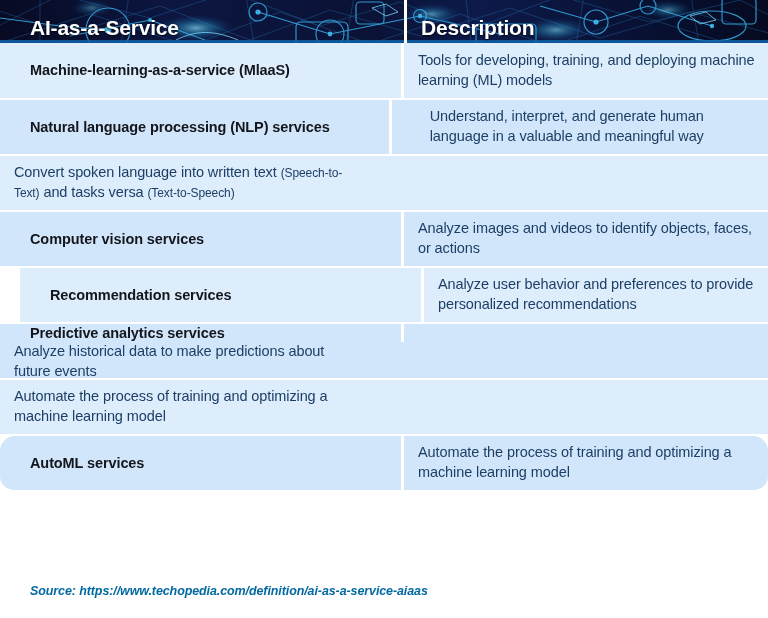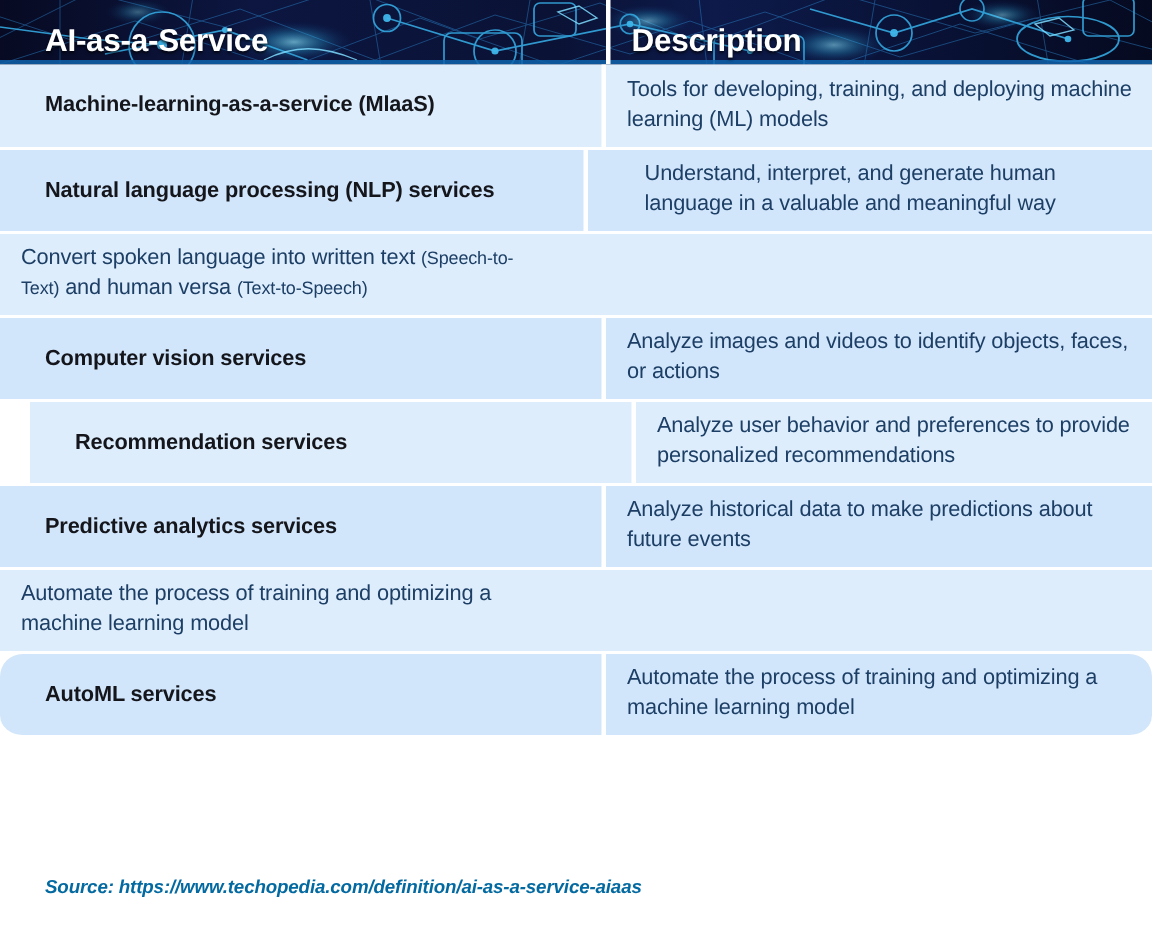--- a/index.html
+++ b/index.html
@@ -222,40 +222,40 @@
       <div class="row even" style="height: 56px; gap: 24px;">
         <div class="cell-service">
           <span>Natural language processing (NLP) services</span>
         </div>
         <div class="cell-desc">
           <span class="desc-text">Understand, interpret, and generate human language in a valuable and meaningful way</span>
         </div>
       </div>
       <div class="row odd" style="height: 56px;">
         <div class="cell-desc">
-          <span class="desc-text"><span>Convert spoken language into written text </span><span class="small-paren">(Speech-to-Text)</span><span> and human versa </span><span class="small-paren">(Text-to-Speech)</span></span>
+          <span class="desc-text"><span>Convert spoken language into written text </span><span class="small-paren">(Speech-to-Text)</span><span> and tasks versa </span><span class="small-paren">(Text-to-Speech)</span></span>
         </div>
       </div>
       <div class="row even" style="height: 56px;">
         <div class="cell-service">
           <span>Computer vision services</span>
         </div>
         <div class="cell-desc">
           <span class="desc-text">Analyze images and videos to identify objects, faces, or actions</span>
         </div>
       </div>
       <div class="row odd" style="height: 56px; margin-left: 20px;">
         <div class="cell-service">
           <span>Recommendation services</span>
         </div>
         <div class="cell-desc">
           <span class="desc-text">Analyze user behavior and preferences to provide personalized recommendations</span>
         </div>
       </div>
-      <div class="row even" style="height: 56px;">
+      <div class="row even" style="height: 56px; flex-direction: column;">
         <div class="cell-service">
           <span>Predictive analytics services</span>
         </div>
         <div class="cell-desc">
           <span class="desc-text">Analyze historical data to make predictions about future events</span>
         </div>
       </div>
       <div class="row odd" style="height: 56px;">
         <div class="cell-desc">
           <span class="desc-text">Automate the process of training and optimizing a machine learning model</span>

